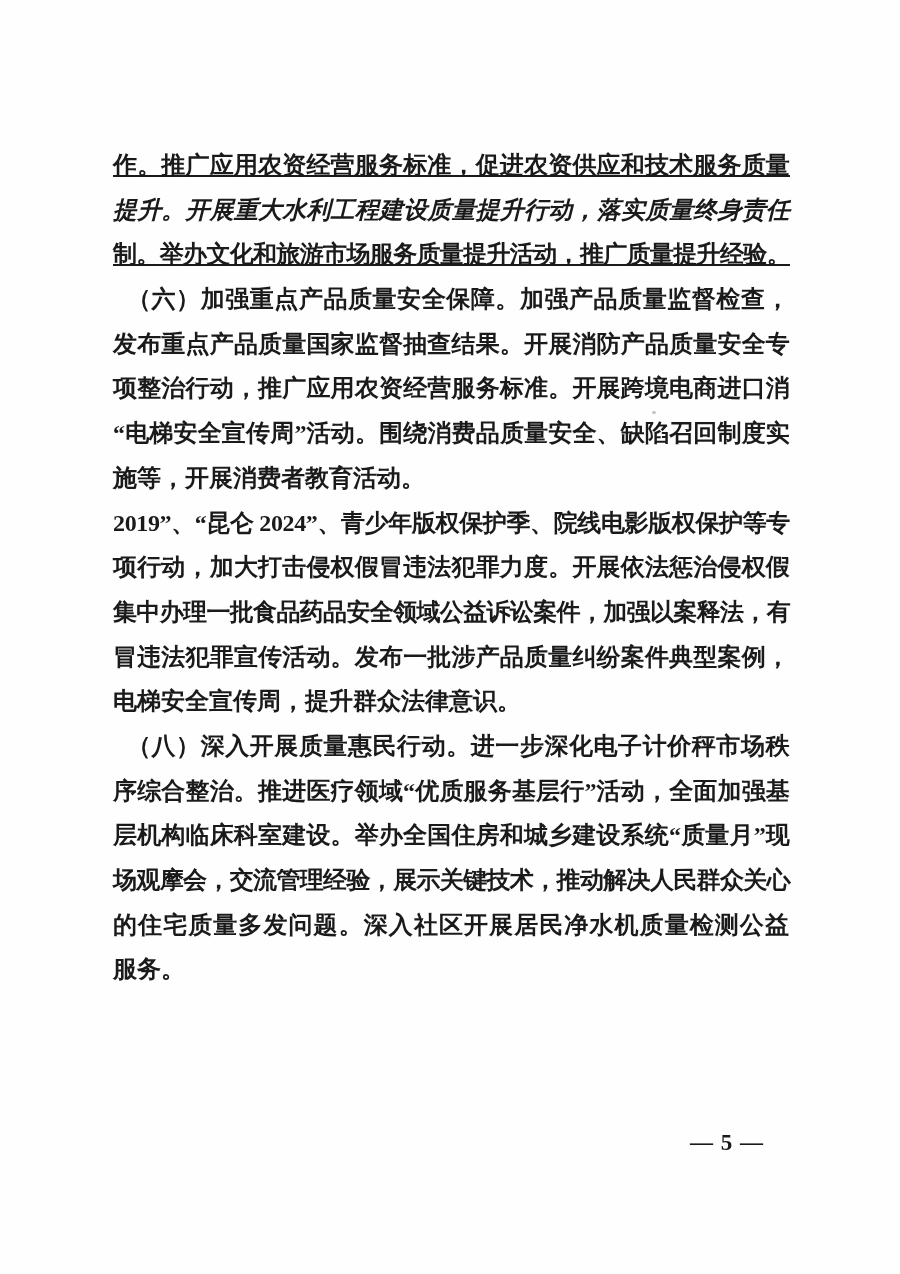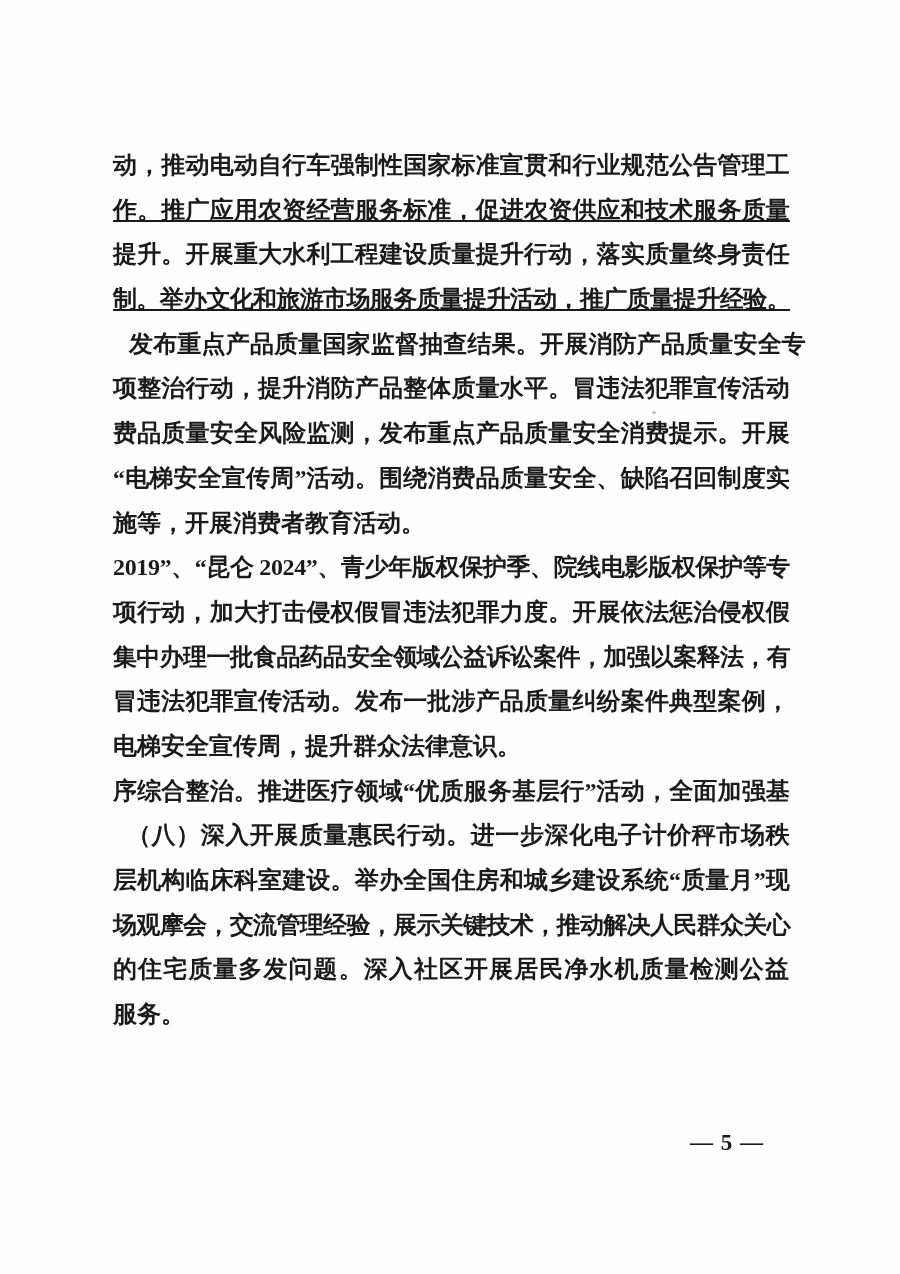--- a/index.html
+++ b/index.html
@@ -60,36 +60,35 @@
     background: #9a9a9a;
     border-radius: 50%;
     opacity: 0.6;
   }
 </style>
 </head>
 <body>
 
 <div class="page">
   <div class="doc">
-    <div class="line" style="letter-spacing: 0.178571px;">动，推动电动自行车强制性国家标准宣贯和行业规范公告管理工</div>
     <div class="line" style="letter-spacing: 0.178571px; text-decoration: underline;">作。推广应用农资经营服务标准，促进农资供应和技术服务质量</div>
-    <div class="line" style="letter-spacing: 0.178571px;">提升。开展重大水利工程建设质量提升行动，落实质量终身责任</div>
+    <div class="line" style="letter-spacing: 0.178571px; font-style: italic;">提升。开展重大水利工程建设质量提升行动，落实质量终身责任</div>
     <div class="line" style="letter-spacing: -0.655172px; text-decoration: underline;">制。举办文化和旅游市场服务质量提升活动，推广质量提升经验。</div>
-    <div class="line" style="letter-spacing: 0.178571px; margin-left: 16px;">发布重点产品质量国家监督抽查结果。开展消防产品质量安全专</div>
-    <div class="line" style="letter-spacing: 0.178571px;">项整治行动，提升消防产品整体质量水平。冒违法犯罪宣传活动</div>
-    <div class="line" style="letter-spacing: 0.178571px;">费品质量安全风险监测，发布重点产品质量安全消费提示。开展</div>
+    <div class="line indent" style="letter-spacing: 0.555556px;">（六）加强重点产品质量安全保障。加强产品质量监督检查，</div>
+    <div class="line" style="letter-spacing: 0.178571px;">发布重点产品质量国家监督抽查结果。开展消防产品质量安全专</div>
+    <div class="line" style="letter-spacing: 0.178571px;">项整治行动，推广应用农资经营服务标准。开展跨境电商进口消</div>
     <div class="line" style="letter-spacing: 0.172414px;">“电梯安全宣传周”活动。围绕消费品质量安全、缺陷召回制度实</div>
     <div class="line">施等，开展消费者教育活动。</div>
     <div class="line" style="letter-spacing: -0.371429px;">2019”、“昆仑 2024”、青少年版权保护季、院线电影版权保护等专</div>
     <div class="line" style="letter-spacing: 0.178571px;">项行动，加大打击侵权假冒违法犯罪力度。开展依法惩治侵权假</div>
     <div class="line" style="letter-spacing: -0.655172px;">集中办理一批食品药品安全领域公益诉讼案件，加强以案释法，有</div>
     <div class="line" style="letter-spacing: 0.178571px;">冒违法犯罪宣传活动。发布一批涉产品质量纠纷案件典型案例，</div>
     <div class="line">电梯安全宣传周，提升群众法律意识。</div>
+    <div class="line indent" style="letter-spacing: 0.555556px;">（八）深入开展质量惠民行动。进一步深化电子计价秤市场秩</div>
     <div class="line" style="letter-spacing: 0.172414px;">序综合整治。推进医疗领域“优质服务基层行”活动，全面加强基</div>
-    <div class="line indent" style="letter-spacing: 0.555556px;">（八）深入开展质量惠民行动。进一步深化电子计价秤市场秩</div>
     <div class="line" style="letter-spacing: 0.172414px;">层机构临床科室建设。举办全国住房和城乡建设系统“质量月”现</div>
     <div class="line" style="letter-spacing: -0.655172px;">场观摩会，交流管理经验，展示关键技术，推动解决人民群众关心</div>
     <div class="line" style="letter-spacing: 1.07407px;">的住宅质量多发问题。深入社区开展居民净水机质量检测公益</div>
     <div class="line">服务。</div>
   </div>
   <div class="speck"></div>
   <div class="page-num">— 5 —</div>
 </div>
 
 </body></html>

